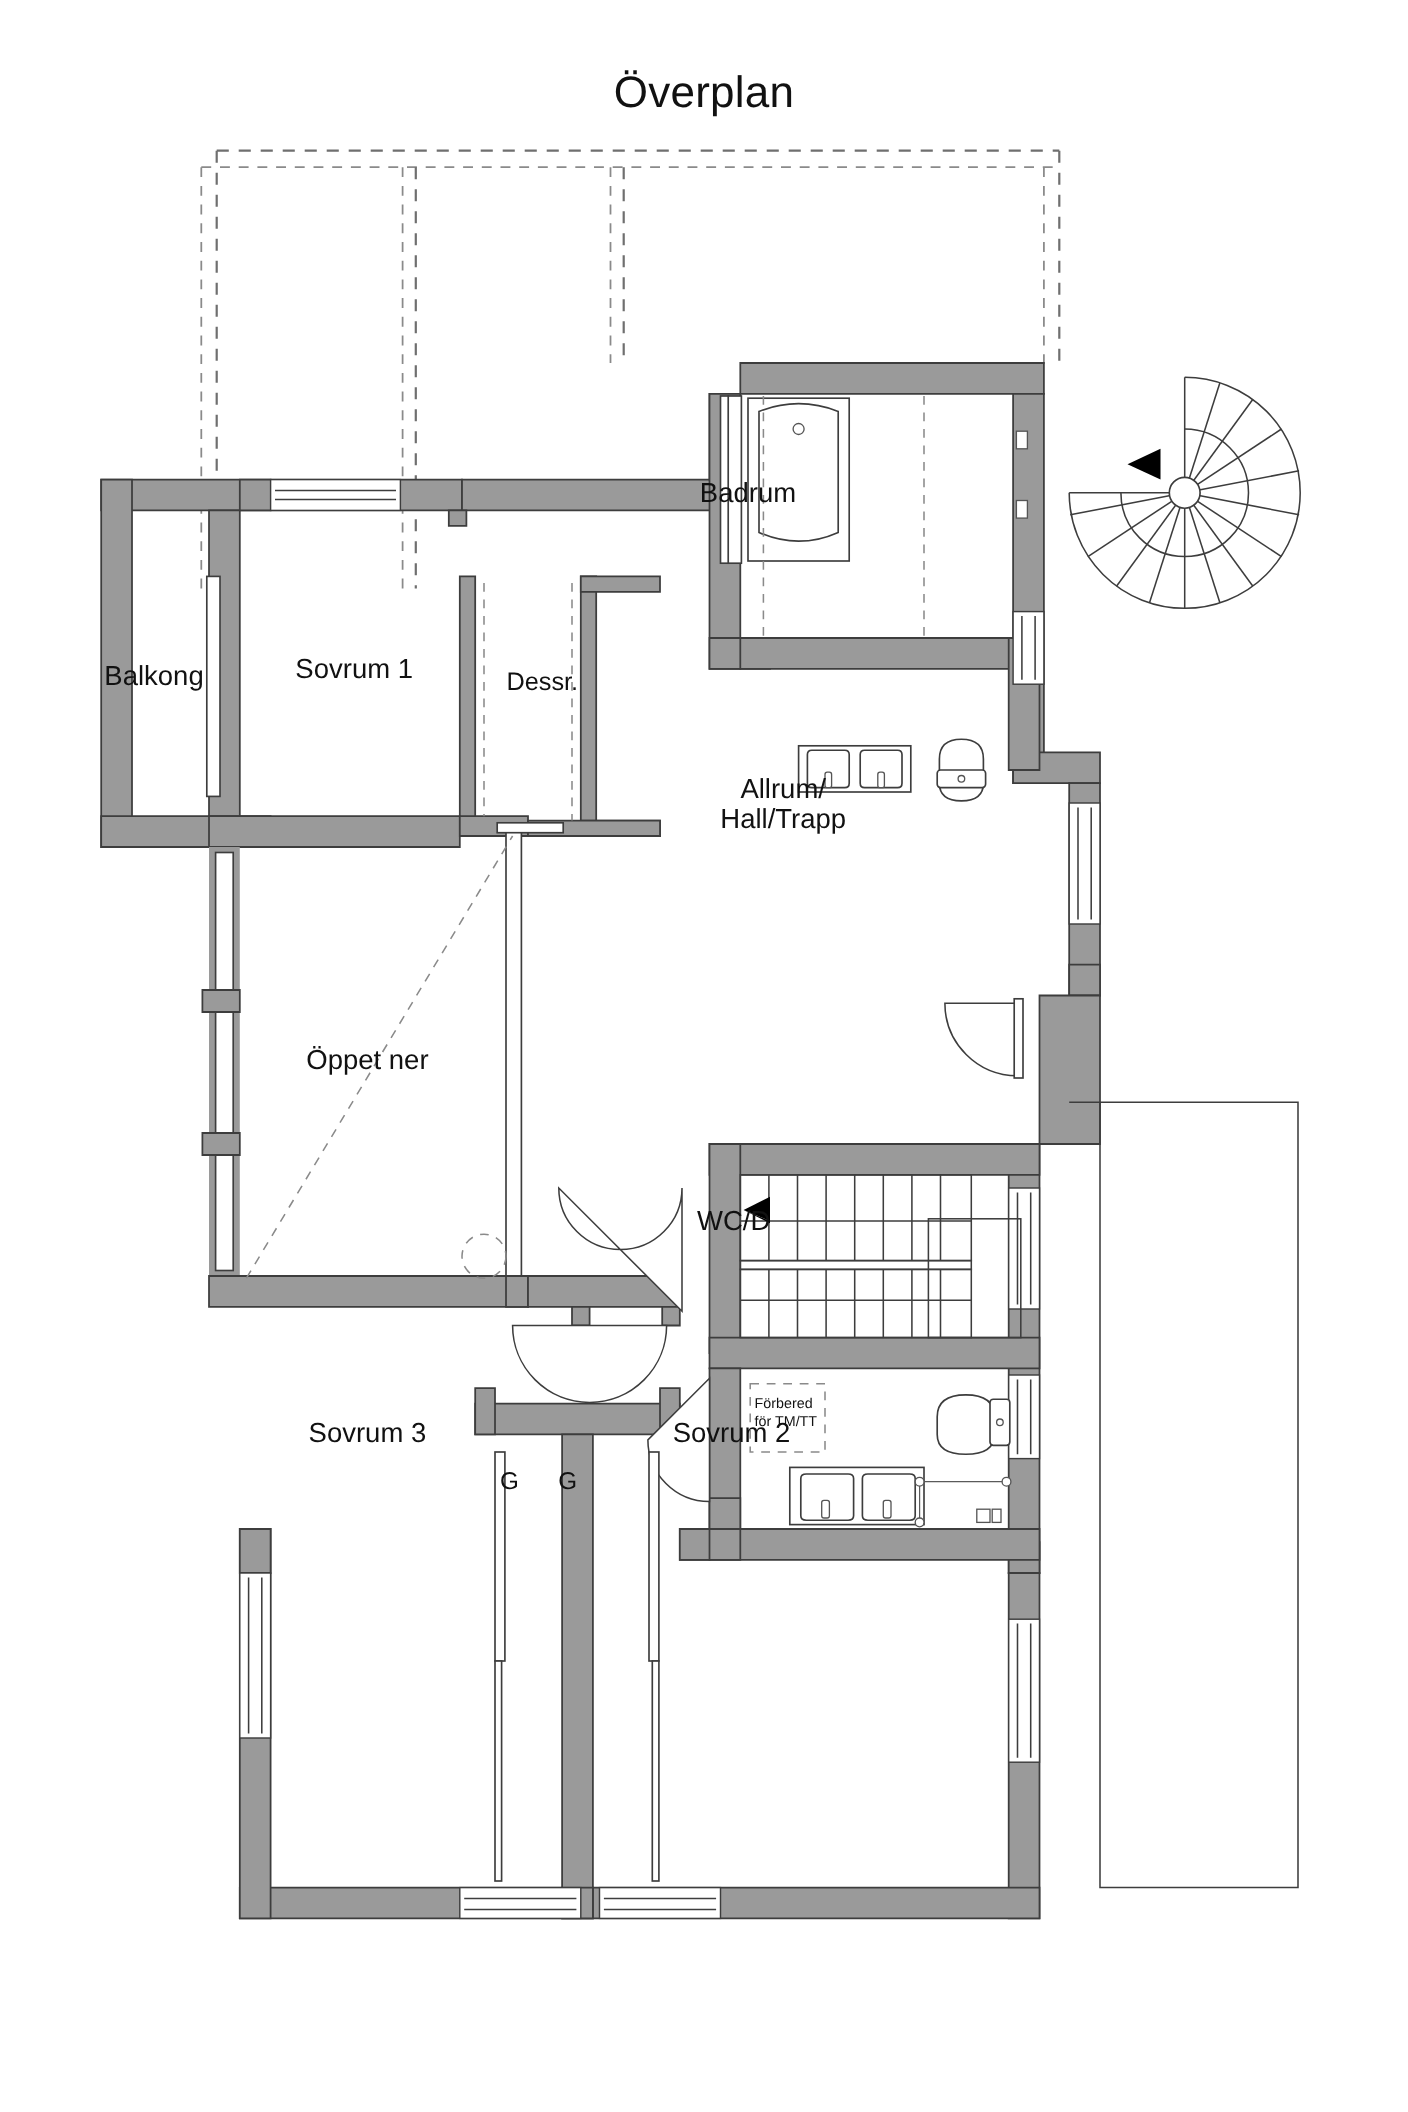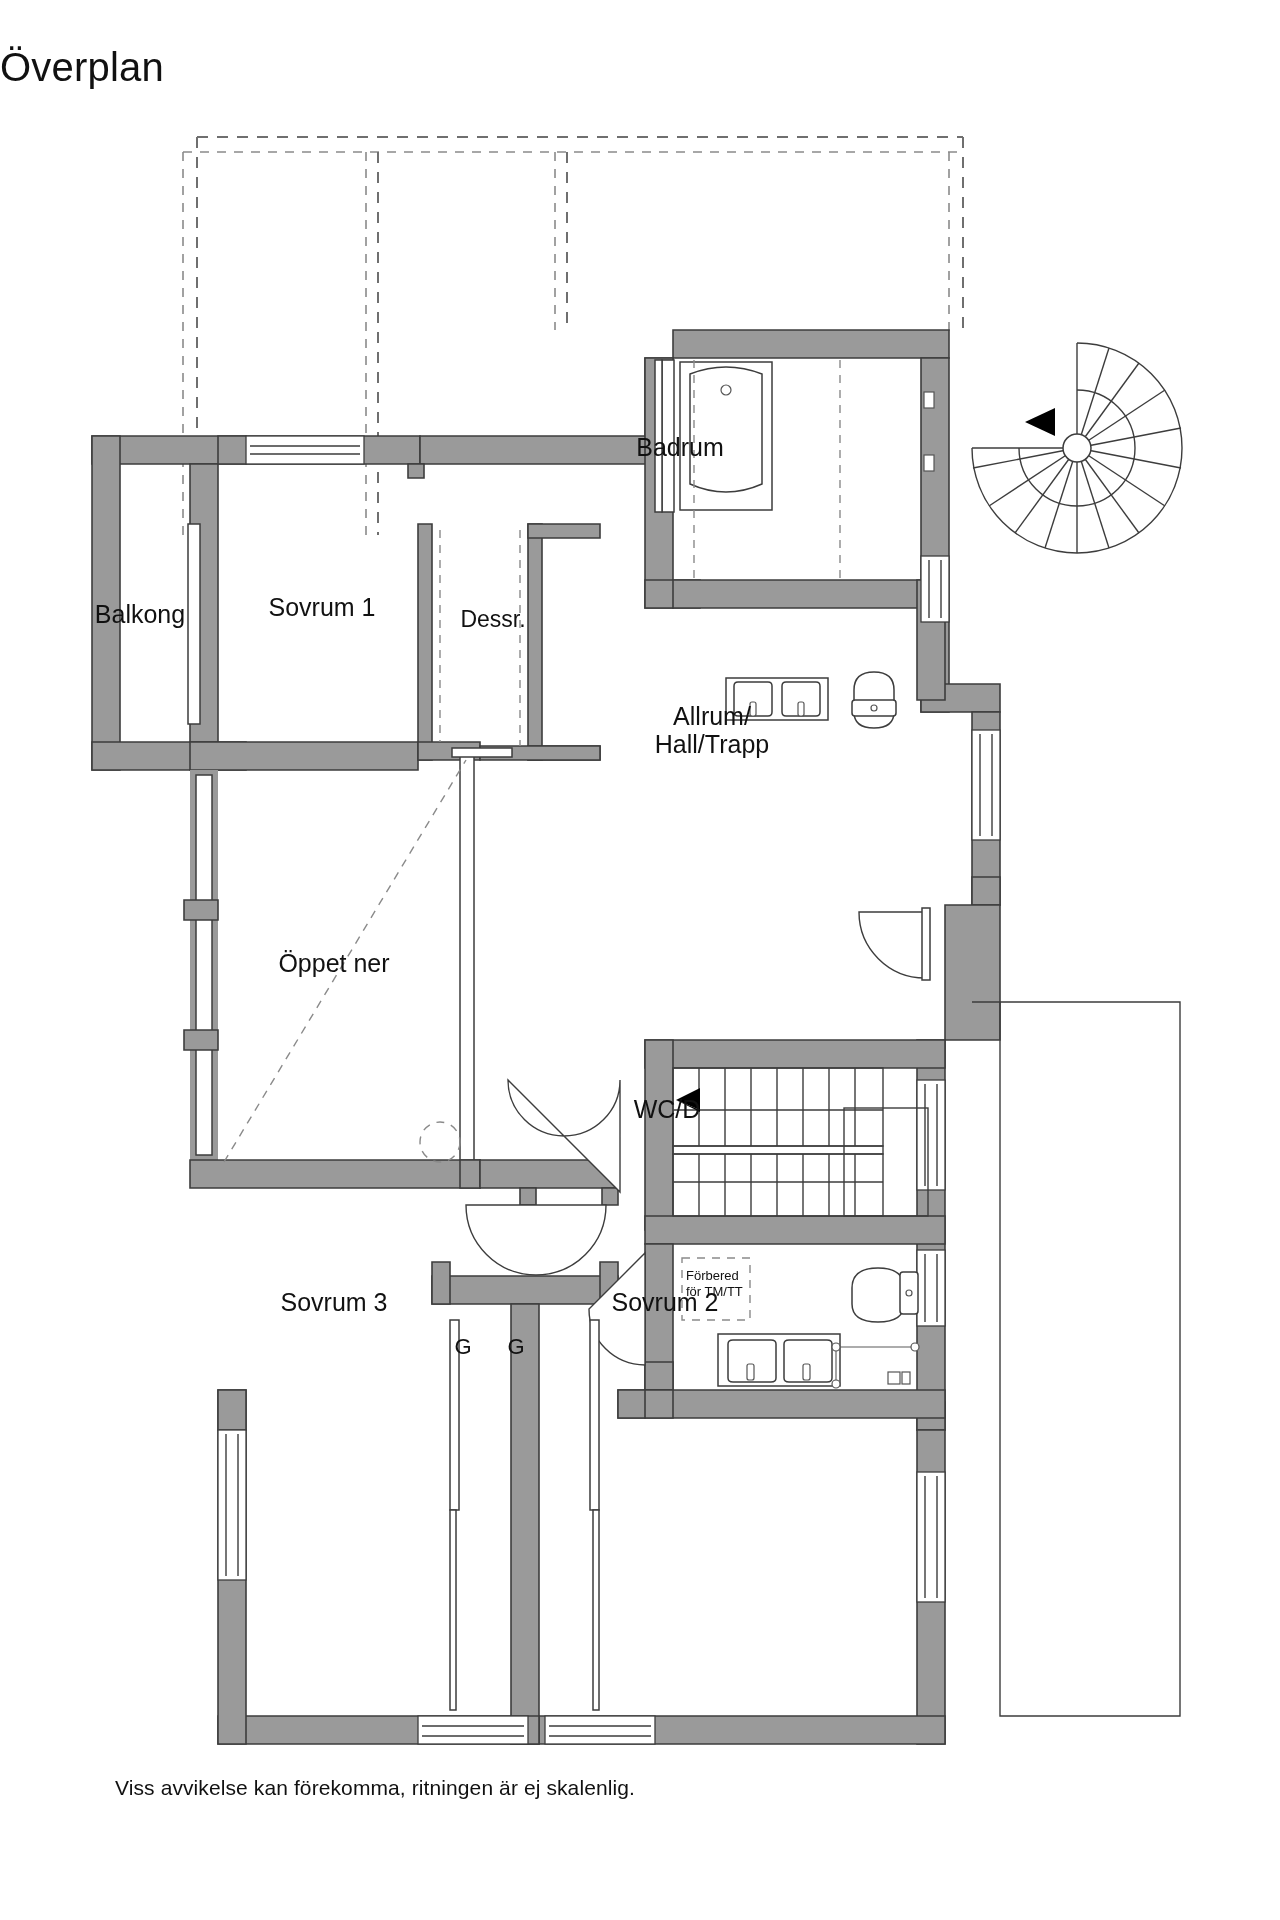--- a/index.html
+++ b/index.html
@@ -5,22 +5,22 @@
   html,body{margin:0;padding:0;background:#ffffff;}
   body{
     width:1280px;height:1920px;
     font-family:"Liberation Sans","DejaVu Sans",sans-serif;
     color:#1a1a1a;
     position:relative;
     overflow:hidden;
   }
   #stage{position:absolute;left:0;top:0;width:1280px;height:1920px;}
   #plan-title{
-    position:absolute;left:0;top:45px;width:1280px;
-    text-align:left;
+    position:absolute;left:0;top:62px;width:1280px;
+    text-align:center;
     font-size:40px;font-weight:400;letter-spacing:.2px;
     color:#111;
   }
   #plan-footer{
     position:absolute;left:115px;top:1776px;
     font-size:21px;color:#111;letter-spacing:.1px;
   }
   svg#floorplan{position:absolute;left:0;top:0;width:1280px;height:1920px;display:block;}
   .room-label{
     font-family:"Liberation Sans","DejaVu Sans",sans-serif;
@@ -338,15 +338,14 @@
     <text class="room-label" x="712" y="725">Allrum/</text>
     <text class="room-label" x="712" y="753">Hall/Trapp</text>
     <text class="room-label" x="334" y="972">Öppet ner</text>
     <text class="room-label" x="667" y="1118">WC/D</text>
     <text class="room-label" x="665" y="1311">Sovrum 2</text>
     <text class="room-label" x="334" y="1311">Sovrum 3</text>
     <text class="closet-label" x="463" y="1354">G</text>
     <text class="closet-label" x="516" y="1354">G</text>
   </svg>
 
-  <div id="plan-footer">Viss avvikelse kan förekomma, ritningen är ej skalenlig.</div>
 
 </div>
 
 </body></html>

